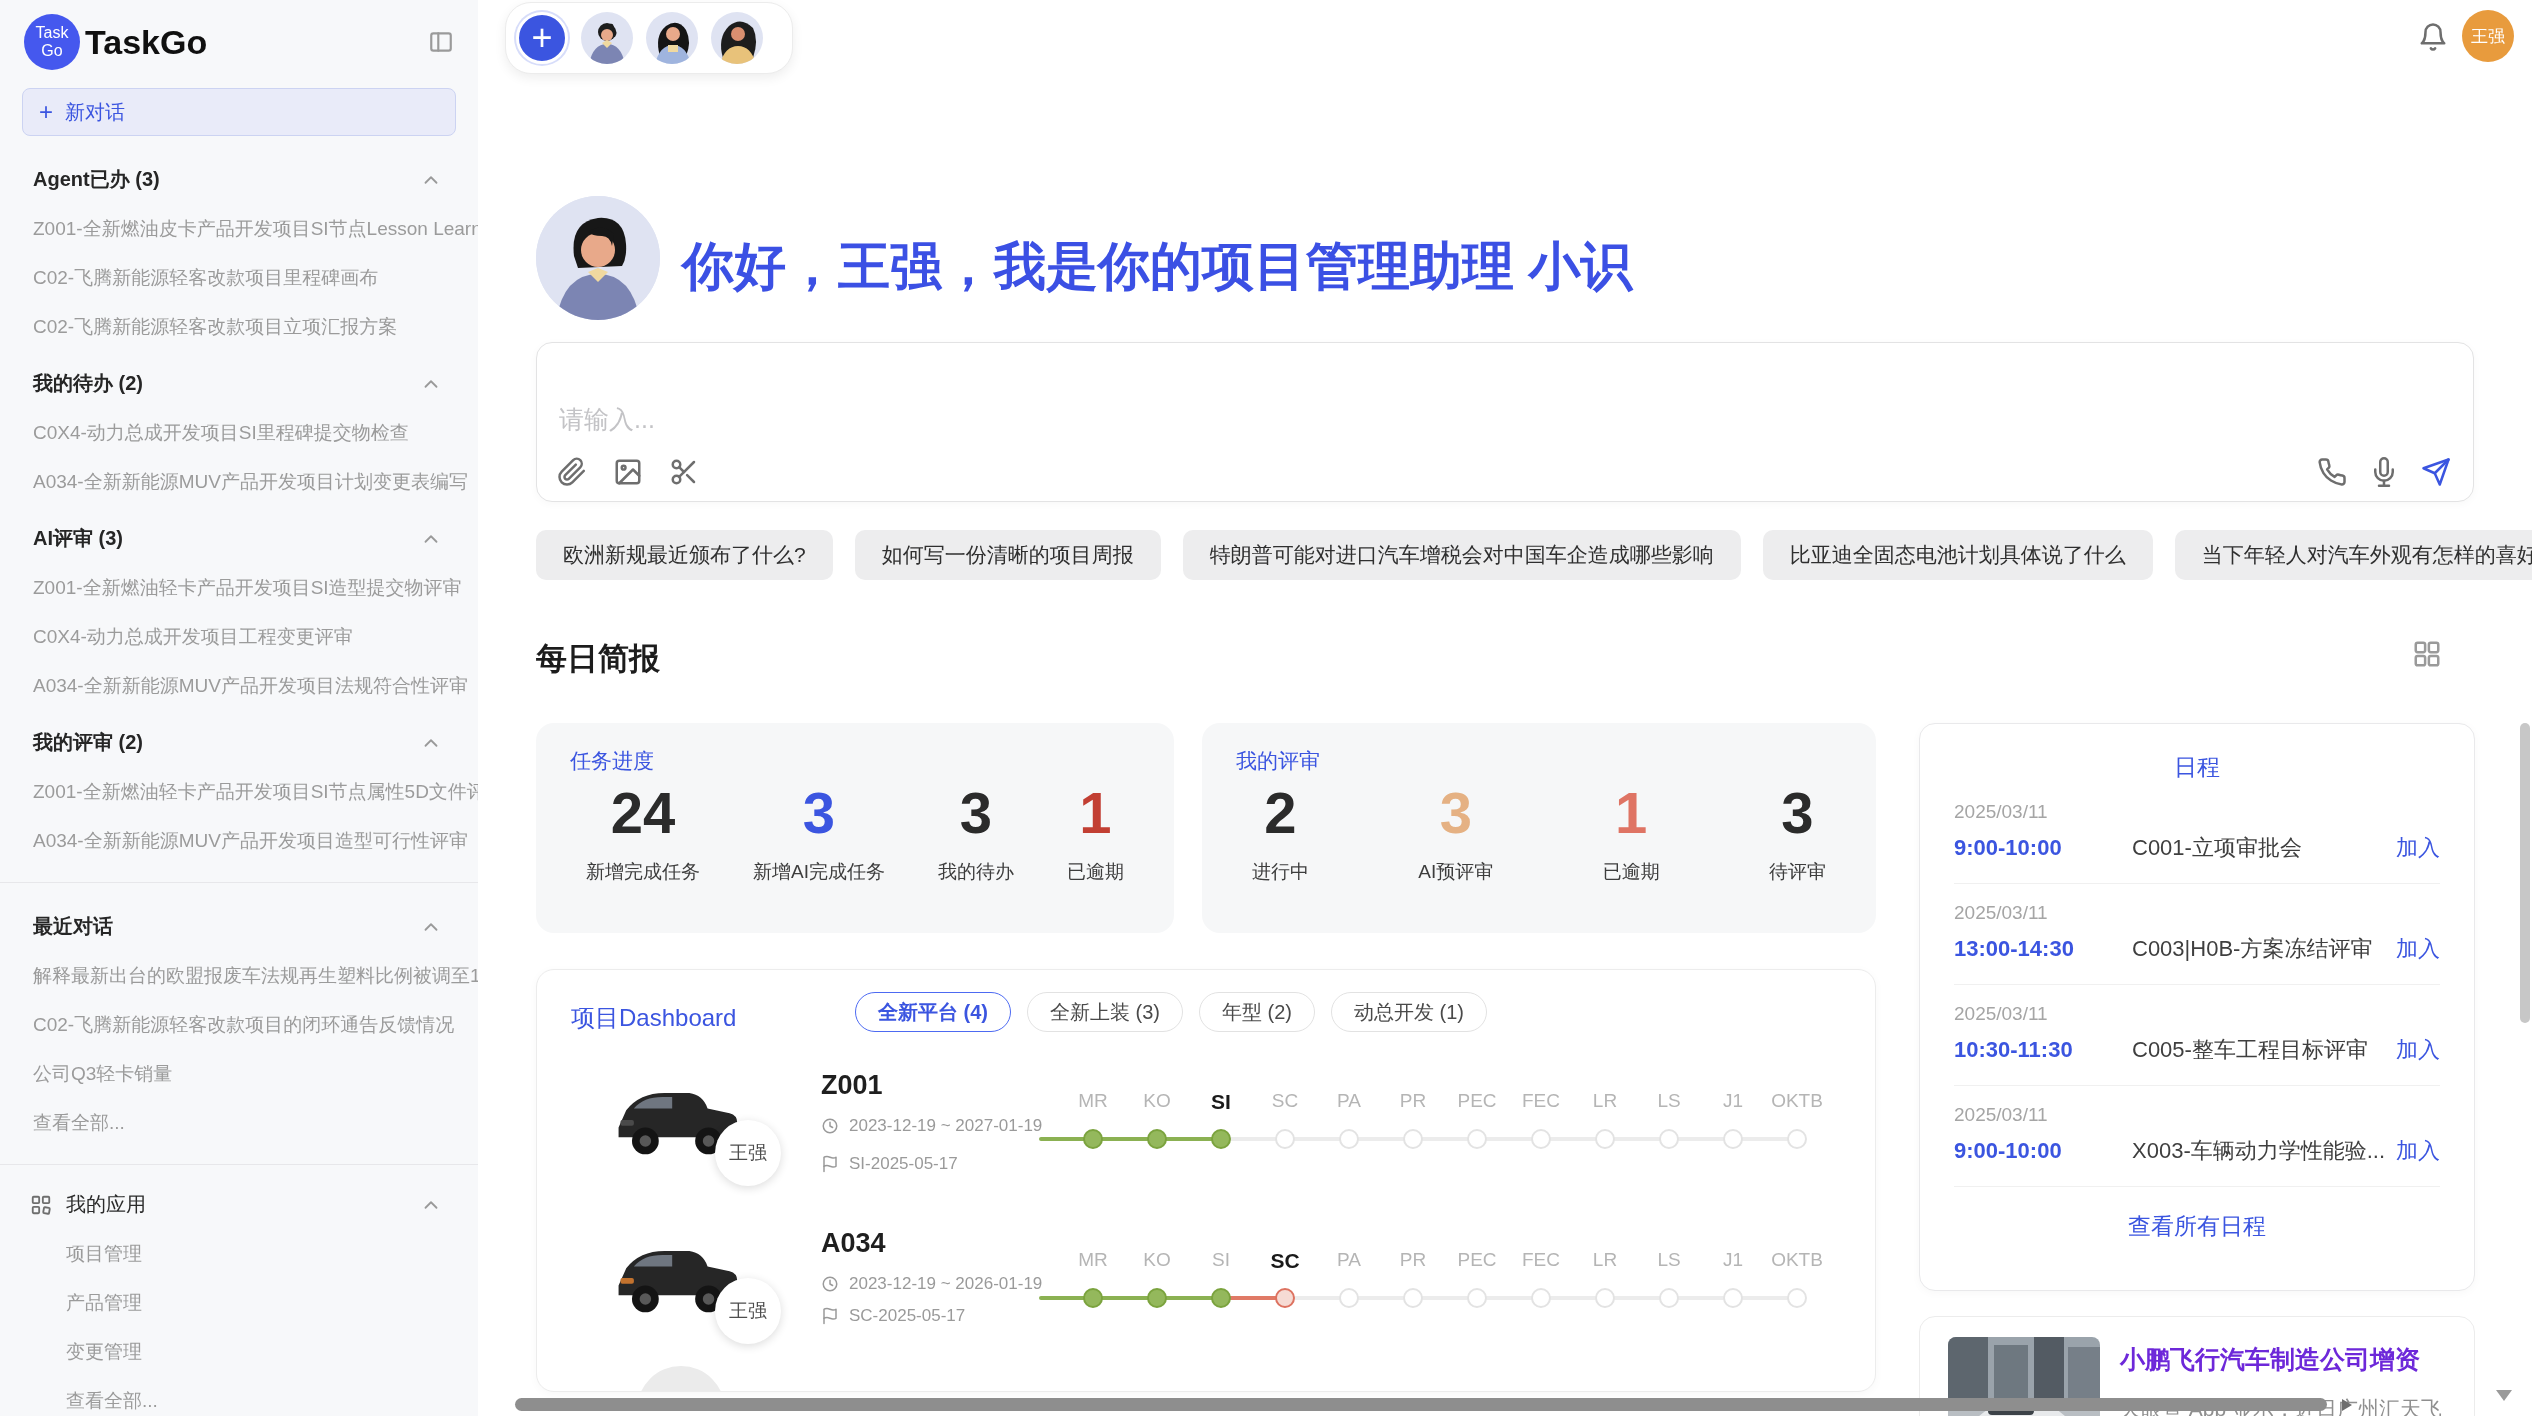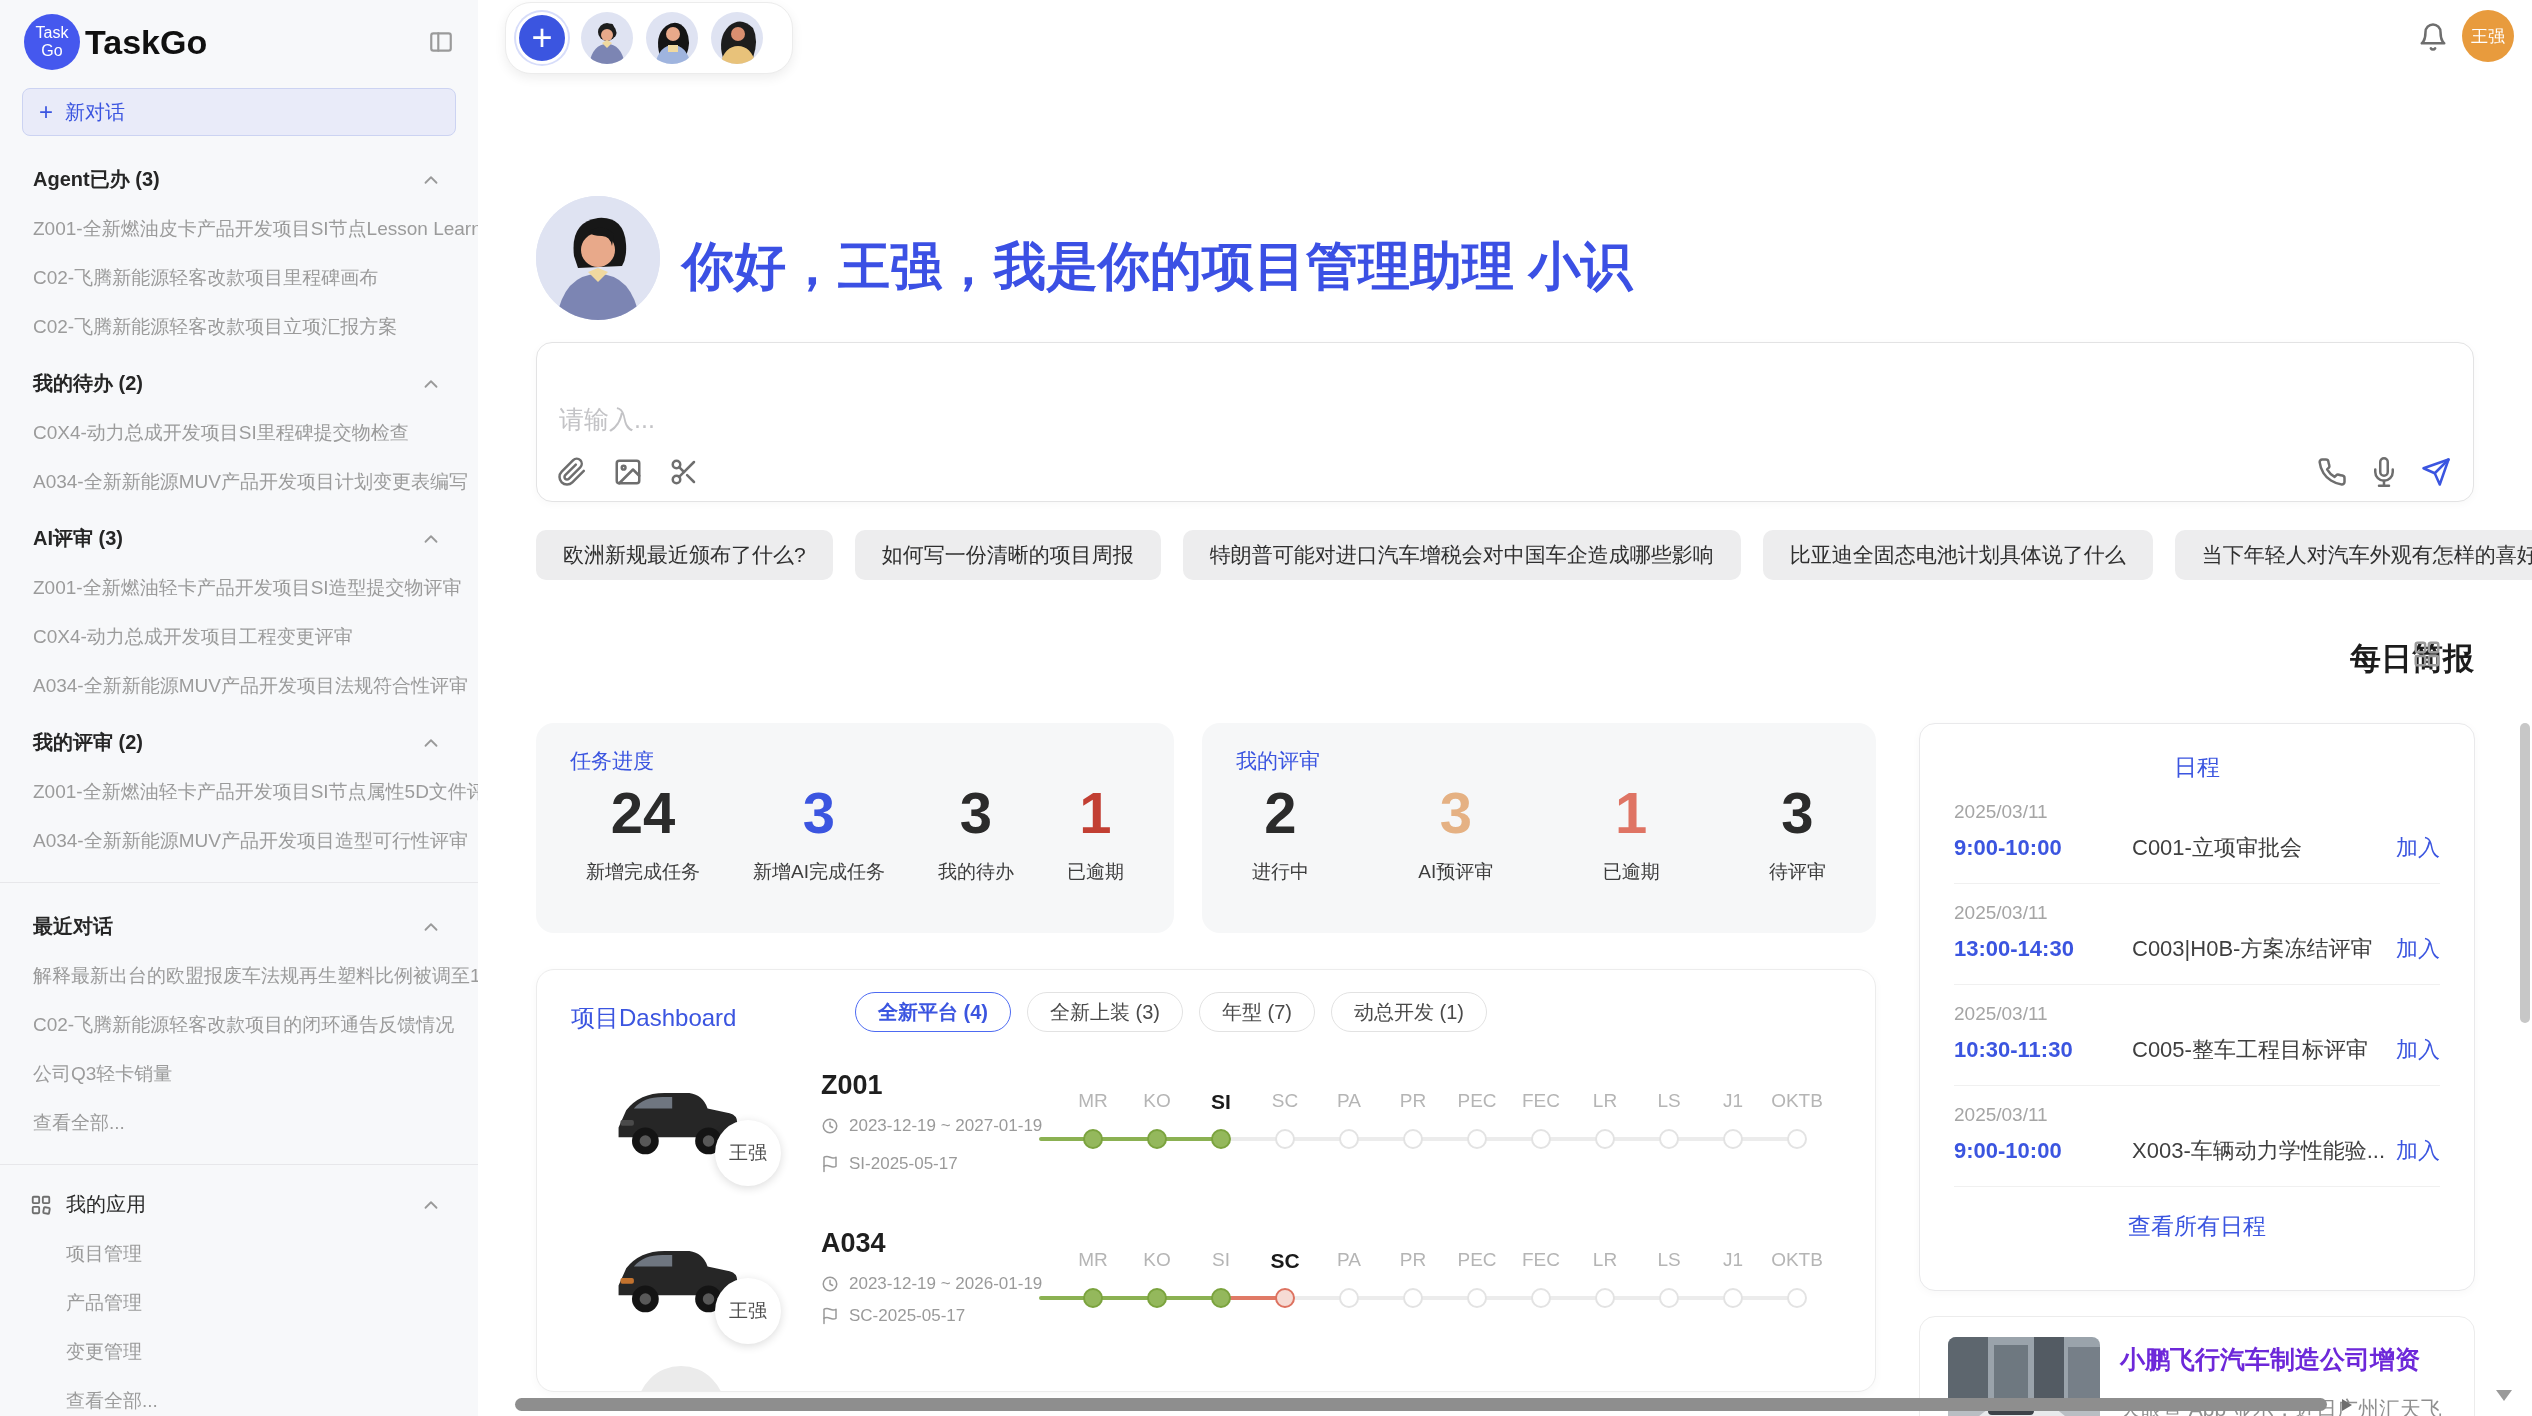--- a/index.html
+++ b/index.html
@@ -55,21 +55,21 @@
     font-size:25px; color:#333; background:transparent; font-family:inherit; }
   .input-field::placeholder { color:#c3c3c6; }
   .in-icons-l { position:absolute; left:20px; bottom:14px; display:flex; gap:26px; }
   .in-icons-r { position:absolute; right:22px; bottom:14px; display:flex; gap:22px; align-items:center; }
   .in-ic { width:30px; height:30px; cursor:pointer; }
   .chips { position:absolute; left:536px; top:530px; display:flex; gap:22px; }
   .chip { height:50px; padding:0 27px; background:#ededee; border-radius:10px; display:flex;
     align-items:center; font-size:21px; color:#2f2f2f; white-space:nowrap; cursor:pointer; }
 
   
-  .daily-title { position:absolute; top:638px; left:536px; width:1938px; text-align:right;
+  .daily-title { position:absolute; top:638px; left:536px; width:1938px; text-align:left;
     font-size:31px; font-weight:700; color:#1c1c1c; }
   .grid-btn { position:absolute; left:2412px; top:639px; width:30px; height:30px; cursor:pointer; }
 
   .stat-card { position:absolute; top:723px; height:210px; background:#f6f7f8; border-radius:18px; }
   .stat-card.c1 { left:536px; width:638px; }
   .stat-card.c2 { left:1202px; width:674px; }
   .stat-title { position:absolute; left:34px; top:24px; font-size:21px; color:#3b55e0; }
   .stat-row { position:absolute; left:0; right:0; top:58px; display:flex; justify-content:space-between; padding:0 50px; }
   .stat { text-align:center; }
   .stat-val { font-size:58px; font-weight:600; color:#2b2b2b; line-height:64px; }
@@ -372,21 +372,21 @@
         <div class="stat-label">待评审</div>
       </div>
     </div>
   </div>
 
   <div class="dash-card">
     <div class="dash-title">项目Dashboard</div>
     <div class="tabs">
       <div class="tab active">全新平台 (4)</div>
       <div class="tab">全新上装 (3)</div>
-      <div class="tab">年型 (7)</div>
+      <div class="tab">年型 (2)</div>
       <div class="tab">动总开发 (1)</div>
     </div>
 
     <div class="car-box" style="top:92px">
       <svg viewBox="0 0 140 112" width="134" height="112">
           <path d="M10 66 L18 48 Q32 30 58 30 L84 30 Q98 32 103 46 L126 51 Q134 53 134 61 L134 76 L10 76 Z" fill="#262626"></path>
           <path d="M26 46 Q36 34 56 34 L66 34 L66 46 Z" fill="#6f7680"></path>
           <circle cx="38" cy="80" r="14" fill="#141414"></circle>
           <circle cx="38" cy="80" r="6" fill="#585858"></circle>
           <circle cx="104" cy="80" r="14" fill="#141414"></circle>

